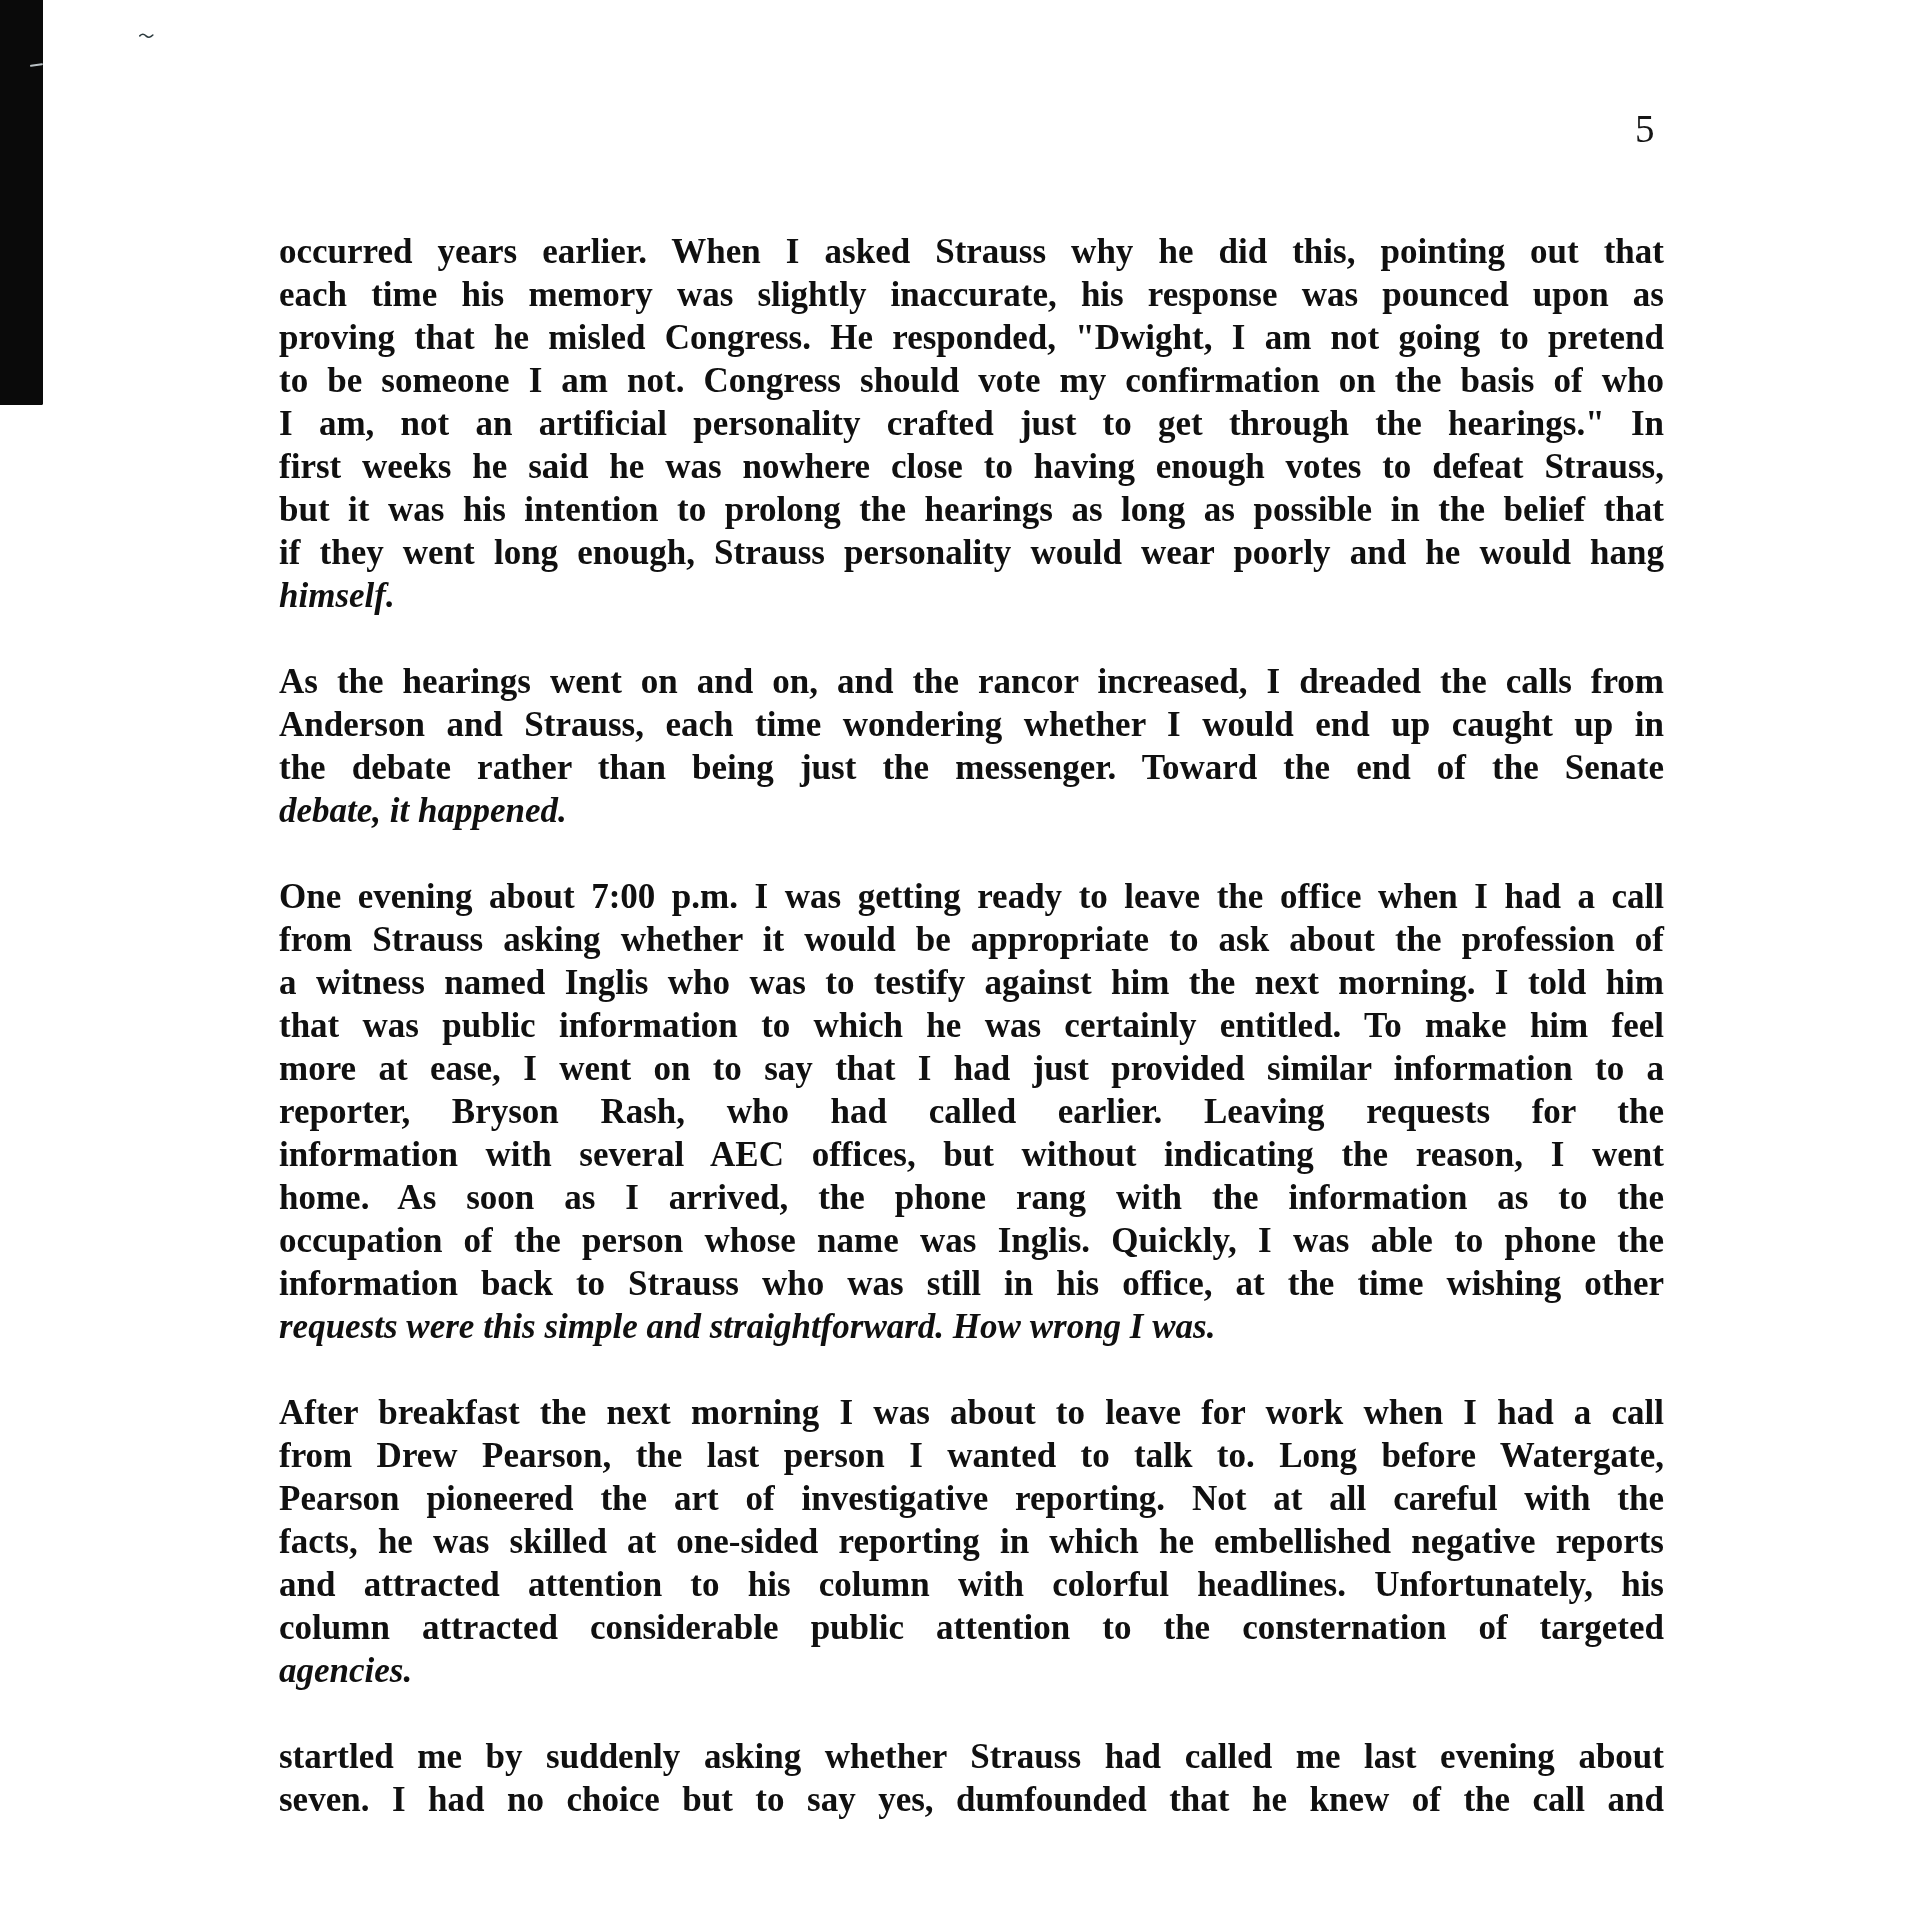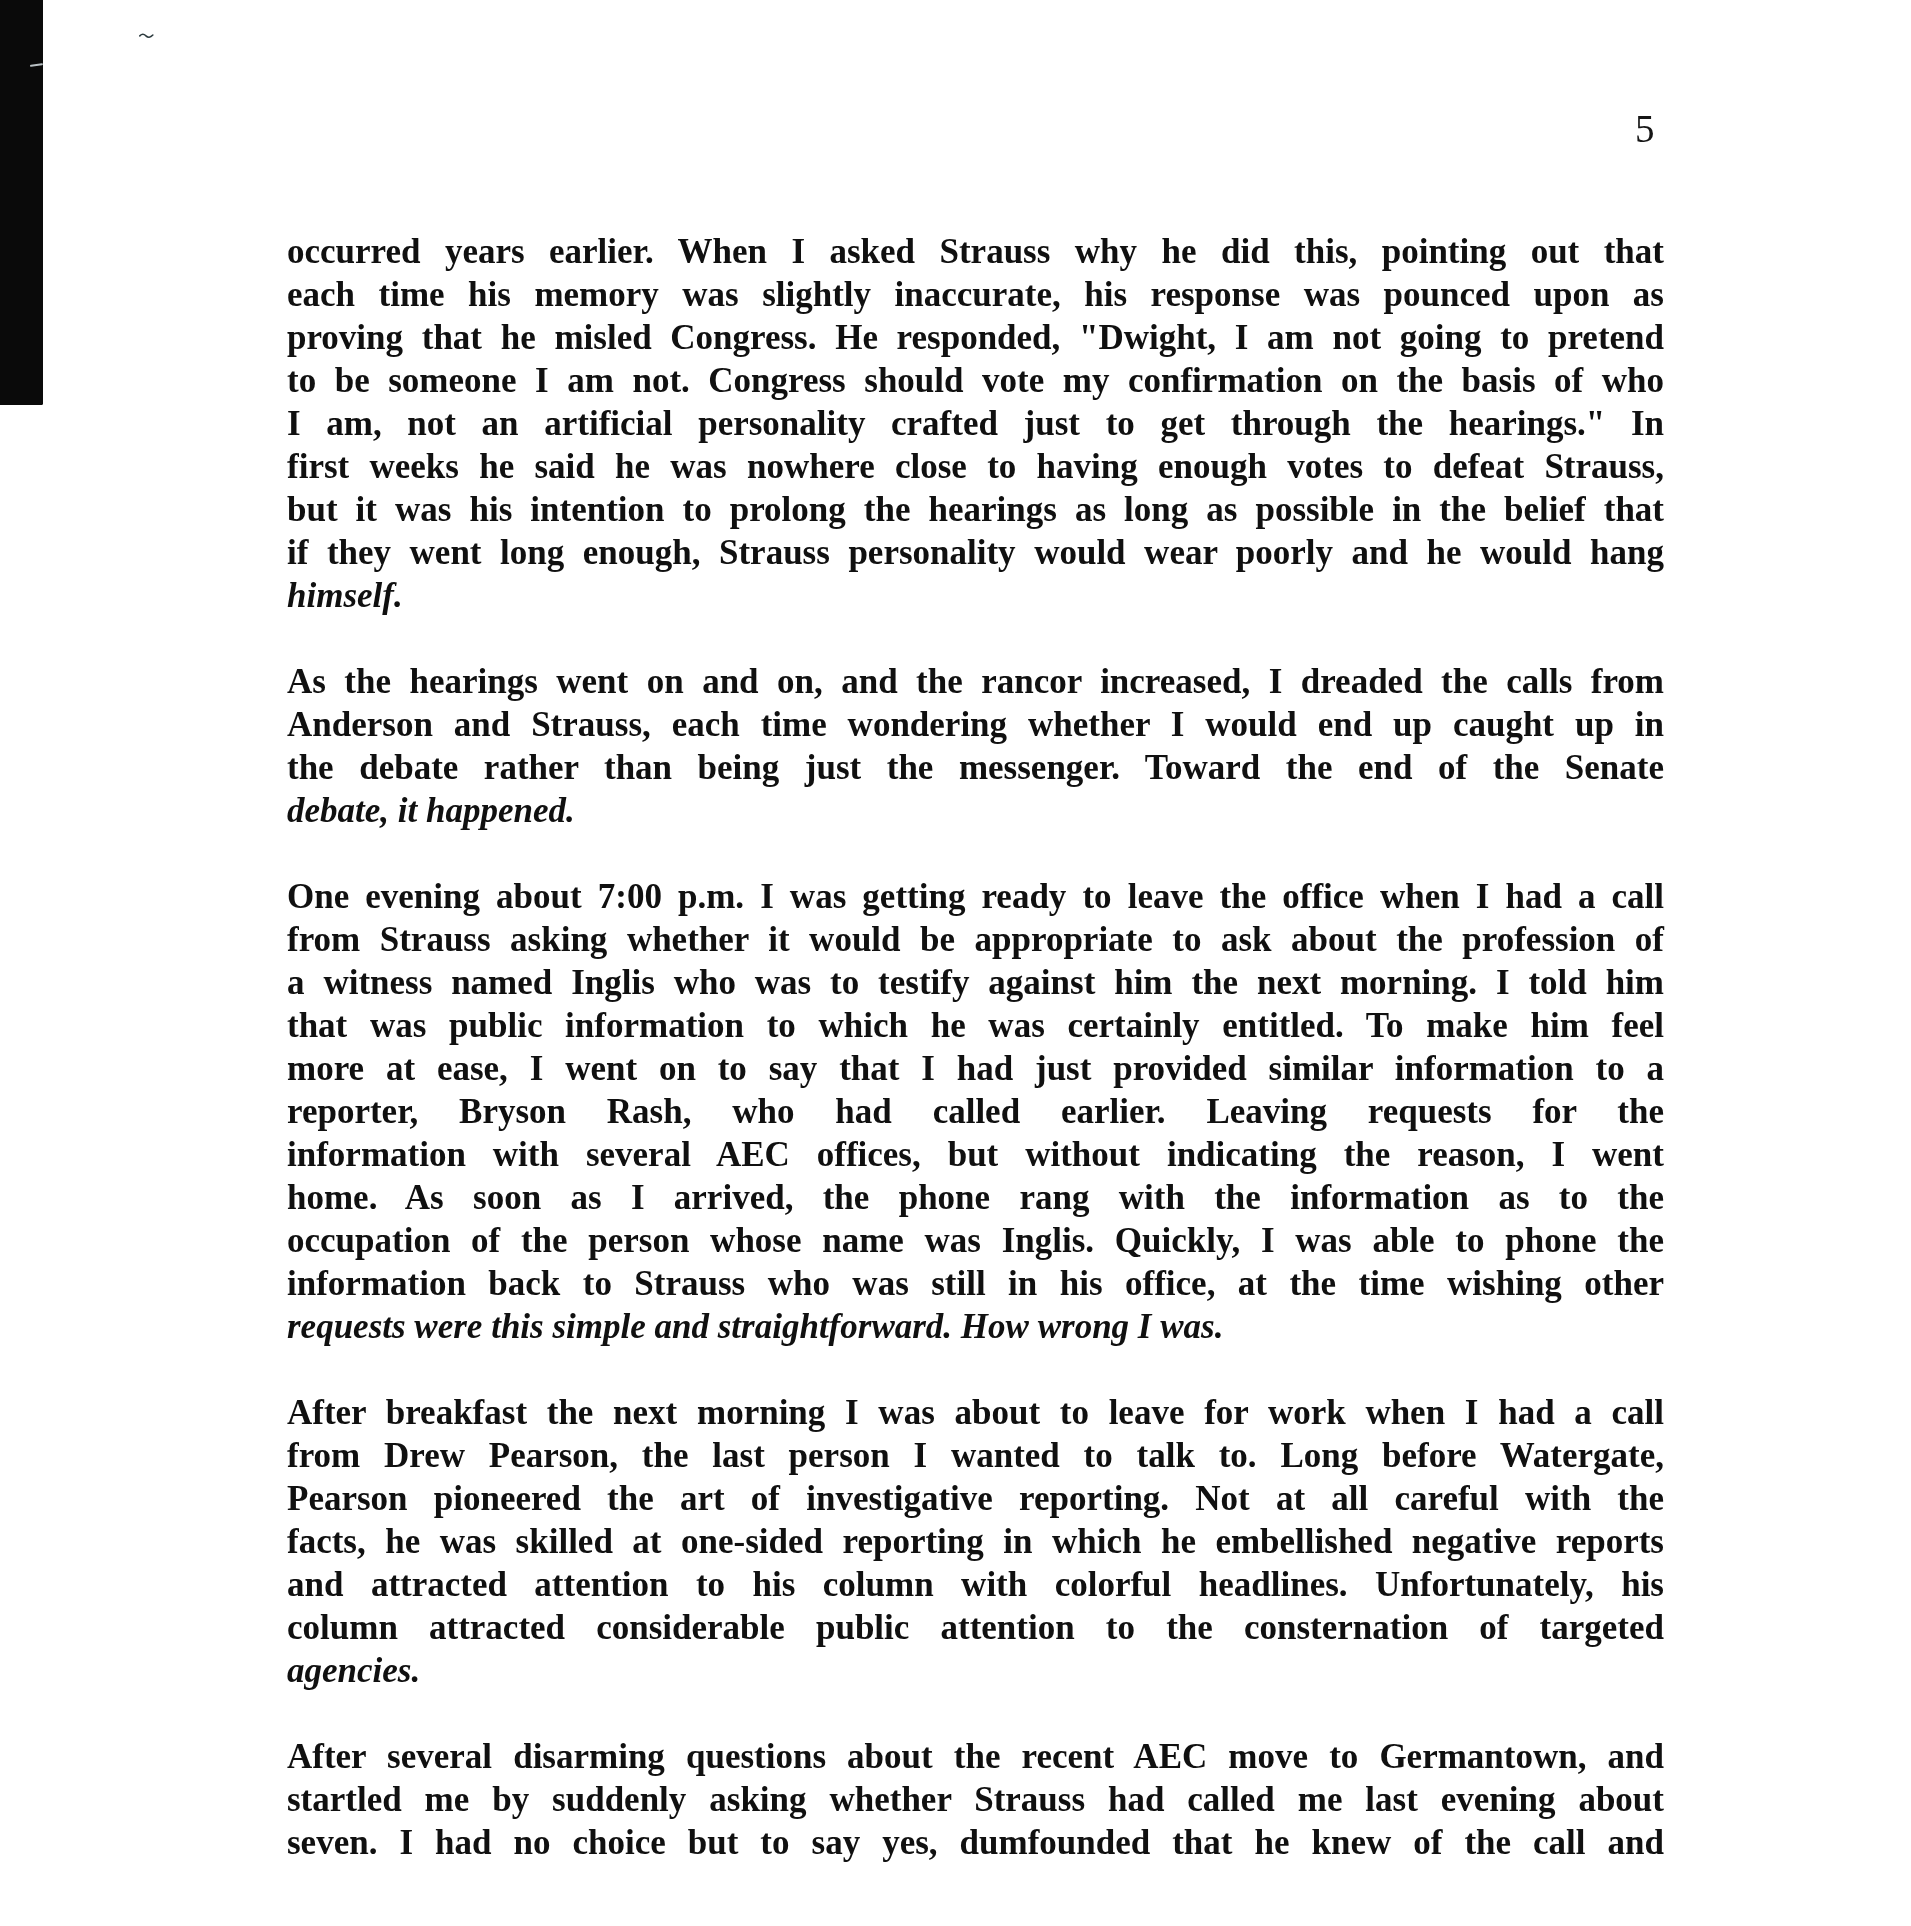--- a/index.html
+++ b/index.html
@@ -53,21 +53,21 @@
     position: absolute;
     left: 279px;
     top: 230px;
     width: 1385px;
     font-size: 35px;
     line-height: 43px;
     font-weight: 700;
     color: #101010;
   }
   .paragraph {
-    margin: 0 0 43px 8px;
+    margin: 0 0 43px 0;
   }
   .line {
     text-align: justify;
     text-align-last: justify;
     text-justify: inter-word;
   }
   .line.last {
     text-align-last: left;
     font-style: italic;
   }
@@ -118,18 +118,17 @@
     <div class="paragraph">
       <div class="line">After breakfast the next morning I was about to leave for work when I had a call</div>
       <div class="line">from Drew Pearson, the last person I wanted to talk to.  Long before Watergate,</div>
       <div class="line">Pearson pioneered the art of investigative reporting.  Not at all careful with the</div>
       <div class="line">facts, he was skilled at one-sided reporting in which he embellished negative reports</div>
       <div class="line">and attracted attention to his column with colorful headlines.  Unfortunately, his</div>
       <div class="line">column attracted considerable public attention to the consternation of targeted</div>
       <div class="line last">agencies.</div>
     </div>
     <div class="paragraph">
-      <div class="line">After several disarming questions about the recent AEC move to Germantown, and</div>
       <div class="line">startled me by suddenly asking whether Strauss had called me last evening about</div>
       <div class="line">seven.  I had no choice but to say yes, dumfounded that he knew of the call and</div>
     </div>
   </div>
 
 
 </body></html>

